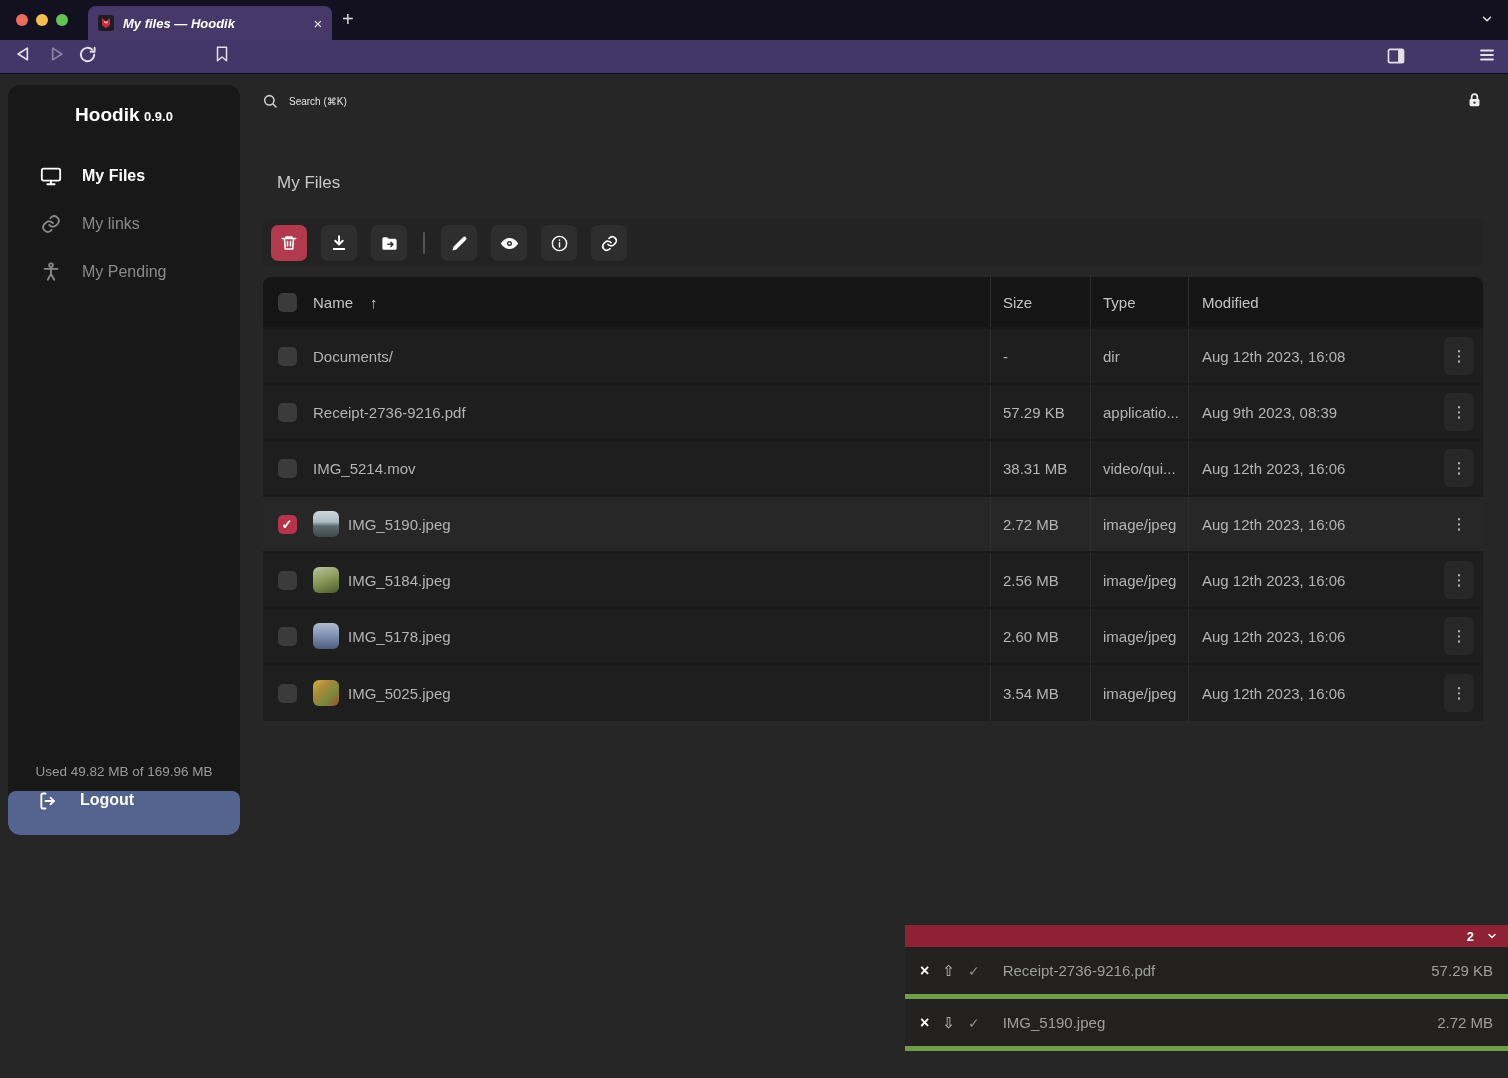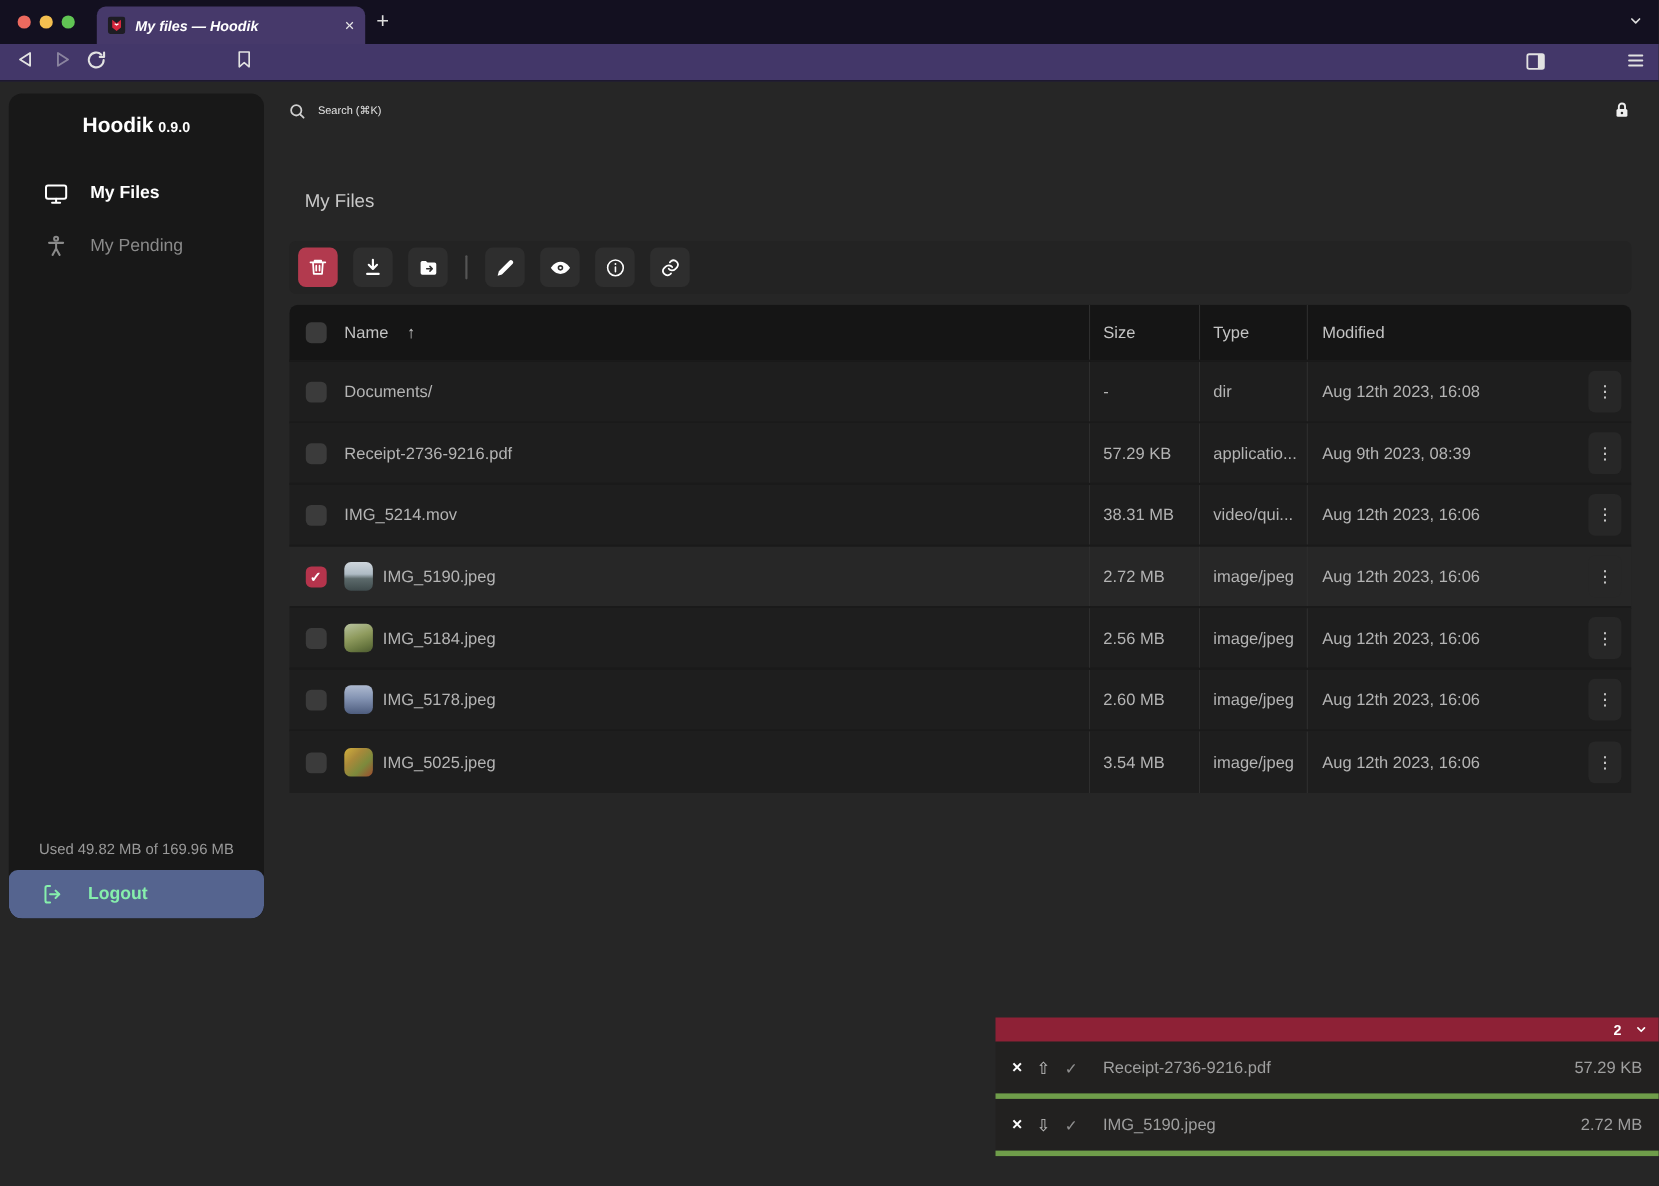--- a/index.html
+++ b/index.html
@@ -38,21 +38,21 @@
   .brand { text-align:center; margin-top:19px; color:#fff; }
   .brand b { font-size:19px; font-weight:800; }
   .brand .ver { font-size:13px; font-weight:800; }
   .nav { margin-top:26px; }
   .nav-item { height:48px; display:flex; align-items:center; gap:20px; padding-left:32px;
     color:#8a8a8a; font-size:16px; cursor:pointer; }
   .nav-item.active { color:#fff; font-weight:700; }
   .sb-spacer { flex:1; }
   .storage { text-align:center; color:#9a9a9a; font-size:13.5px; margin-bottom:12px; }
   .logout { height:44px; background:#55648f; border:none; border-radius:8px 8px 12px 12px;
-    display:flex; align-items:center; gap:22px; padding-left:30px; color:#86efac; font-size:16px;
+    display:flex; align-items:flex-start; gap:22px; padding-left:30px; color:#ffffff; font-size:16px;
     font-weight:700; cursor:pointer; }
 
   .main { position:absolute; left:240px; top:0; width:1268px; height:1003px; }
   .search-row { position:absolute; left:22px; top:18px; display:flex; align-items:center; gap:11px;
     color:#e4e4e4; font-size:10px; font-weight:400; }
   .lock { position:absolute; right:25px; top:17px; color:#efefef; }
   .page-title { position:absolute; left:37px; top:98px; color:#c9c9c9; font-size:17px; font-weight:500; }
 
   .ftoolbar { position:absolute; left:23px; top:144px; width:1220px; height:48px; background:#232323;
     border-radius:6px; display:flex; align-items:center; gap:14px; padding-left:8px; }
@@ -200,20 +200,29 @@
             <svg width="22" height="22" viewBox="0 0 24 24" fill="none" stroke="currentColor" stroke-width="2" stroke-linecap="round" stroke-linejoin="round">
                 <rect x="2" y="4" width="20" height="13" rx="2"></rect>
                 <path d="M8 21h8M12 17v4"></path>
               </svg>
           </span>
           <span>My Files</span>
         </div>
         <div class="nav-item">
           <span>
             <svg width="22" height="22" viewBox="0 0 24 24" fill="none" stroke="currentColor" stroke-width="2" stroke-linecap="round" stroke-linejoin="round">
+                <path d="M10 13a5 5 0 0 0 7.5.5l2-2a5 5 0 0 0-7-7l-1.2 1.2"></path>
+                <path d="M14 11a5 5 0 0 0-7.5-.5l-2 2a5 5 0 0 0 7 7l1.2-1.2"></path>
+              </svg>
+          </span>
+          <span>My links</span>
+        </div>
+        <div class="nav-item">
+          <span>
+            <svg width="22" height="22" viewBox="0 0 24 24" fill="none" stroke="currentColor" stroke-width="2" stroke-linecap="round" stroke-linejoin="round">
                 <circle cx="12" cy="4.5" r="2"></circle>
                 <path d="M5 8.5h14M12 8.5V14M12 14l-3.5 6.5M12 14l3.5 6.5"></path>
               </svg>
           </span>
           <span>My Pending</span>
         </div>
       </nav>
       <div class="sb-spacer"></div>
       <div class="storage">Used 49.82 MB of 169.96 MB</div>
       <button class="logout">

